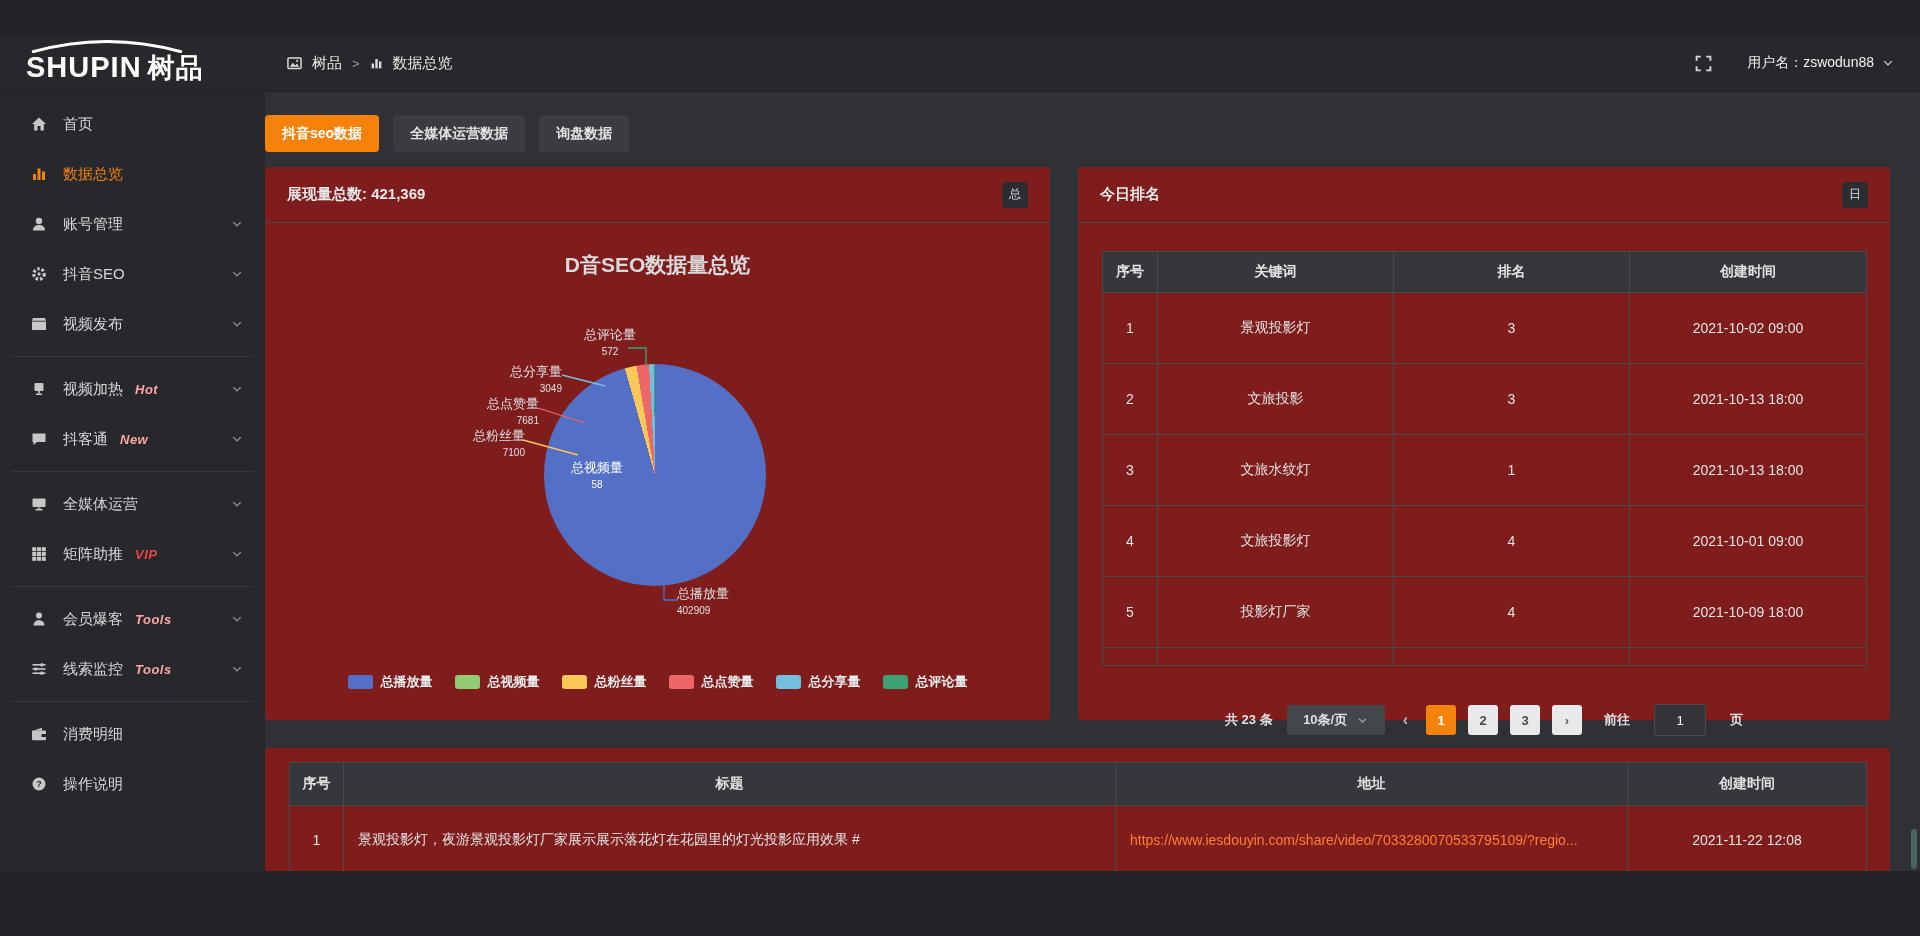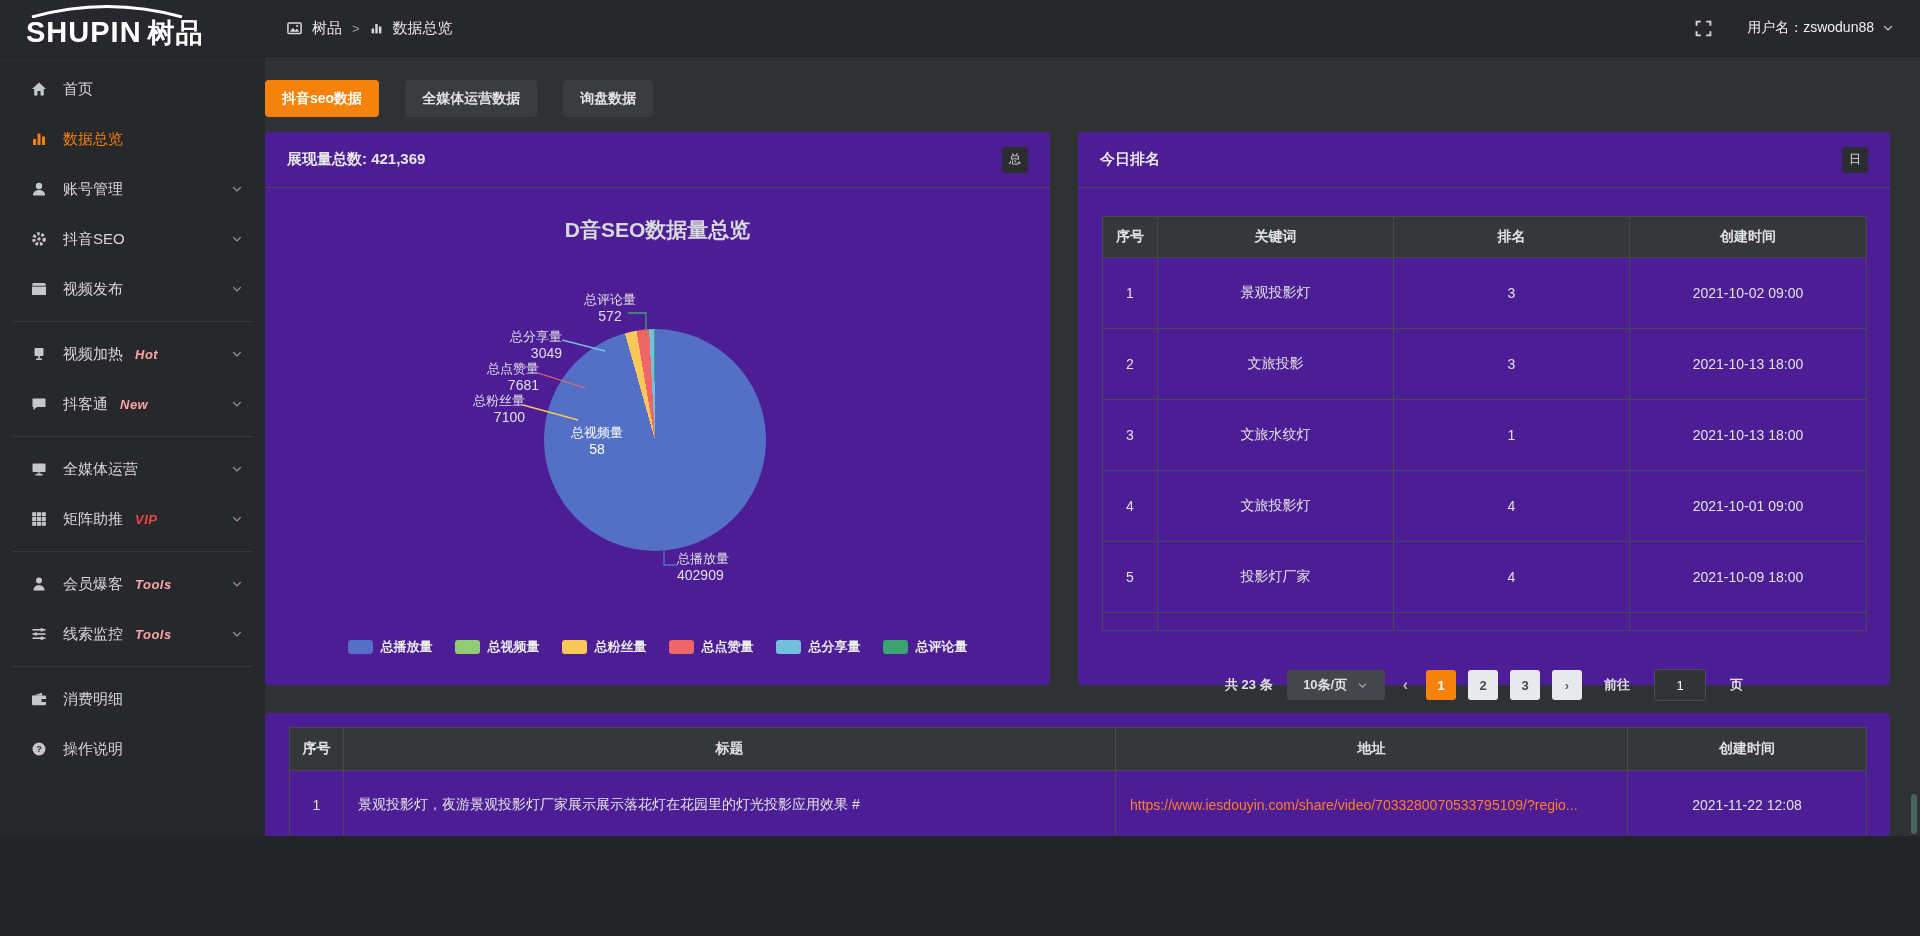--- a/index.html
+++ b/index.html
@@ -1,18 +1,18 @@
 <!DOCTYPE html>
 <html><head>
 <meta charset="utf-8">
 <style>
   html,body{margin:0;padding:0;background:#232428;}
   .stage{position:relative;width:1920px;height:836px;overflow:hidden;
          font-family:"Liberation Sans","DejaVu Sans",sans-serif;
-         background:#2f3134;color:#e3e4e5;-webkit-font-smoothing:antialiased;}
+         background:#2f3134;color:#e3e4e5;margin-top:35px;-webkit-font-smoothing:antialiased;}
 
   
   .topbar{position:absolute;left:0;top:0;right:0;height:56px;background:#27282b;
           border-bottom:1px solid #222326;z-index:5;display:flex;align-items:center;}
   .logo{position:absolute;left:26px;top:3px;width:239px;height:50px;cursor:pointer;}
   .logo-arc{position:absolute;left:2px;top:2px;}
   .logo-text{position:absolute;left:0;top:12px;white-space:nowrap;color:#fff;
              font-weight:800;font-size:29px;letter-spacing:1px;}
   .logo-cn{margin-left:6px;font-size:27px;}
   .crumb{position:absolute;left:287px;top:0;height:56px;display:flex;align-items:center;gap:8px;
@@ -34,43 +34,43 @@
   .side-item.active,.side-item.active .s-icon{color:#f5820a;}
   .s-badge{margin-left:12px;font-style:italic;font-weight:700;font-size:13px;letter-spacing:.5px;}
   .s-badge.red{color:#fca5a5;}
   .s-badge.gold{color:#ef4444;}
   .s-spacer{flex:1;}
   .s-chev{display:inline-flex;color:#97989b;margin-right:2px;}
   .side-div{height:1px;background:#37383c;margin:7px 12px;}
 
   
   .content{position:absolute;left:265px;top:56px;right:0;bottom:0;background:#2f3134;overflow:hidden;}
-  .tabs{position:absolute;left:0;top:24px;display:flex;gap:26px;}
+  .tabs{position:absolute;left:0;top:24px;display:flex;gap:14px;}
   .tab{height:37px;padding:0 17px;border-radius:4px;background:#3a3c3f;color:#e2e3e4;
        font-size:14px;font-weight:700;display:flex;align-items:center;cursor:pointer;}
   .tab.active{background:#f5820a;color:#fff;}
 
-  .panel{position:absolute;background:#4c1d95;border-radius:4px;}
+  .panel{position:absolute;background:#7f1d1d;border-radius:4px;}
   .panel-head{height:55px;display:flex;align-items:center;justify-content:space-between;
               padding:0 22px;border-bottom:1px solid #47484c;}
   .panel-title{font-size:15px;font-weight:600;color:#e8e9ea;}
   .corner-badge{width:26px;height:26px;border-radius:4px;background:#2b2d30;color:#dedfe0;
                 font-size:12px;display:flex;align-items:center;justify-content:center;cursor:pointer;}
 
   .panel-left{left:0;top:76px;width:785px;height:553px;}
   .panel-right{left:813px;top:76px;width:812px;height:553px;}
   .panel-bottom{left:0;top:657px;width:1625px;height:520px;}
 
   
   .chart-area{position:relative;width:785px;height:498px;}
   .chart-title{position:absolute;left:0;top:28px;width:100%;text-align:center;
                font-size:21px;font-weight:700;color:#d9dadc;}
   .pie{position:absolute;left:279px;top:141px;width:222px;height:222px;border-radius:50%;}
   .pie-lbl{position:absolute;font-size:13px;line-height:17px;color:#dfe0e2;}
-  .pie-lbl .v{font-size:14px;}
+  .pie-lbl .v{font-size:10px;}
   .lbl-comment{left:295px;top:103px;width:100px;text-align:center;}
   .lbl-share{left:185px;top:140px;width:112px;text-align:right;}
   .lbl-like{left:162px;top:172px;width:112px;text-align:right;}
   .lbl-fans{left:148px;top:204px;width:112px;text-align:right;}
   .lbl-video{left:282px;top:236px;width:100px;text-align:center;color:#fff;z-index:2;}
   .lbl-play{left:412px;top:362px;width:120px;text-align:left;}
   .leader{position:absolute;left:0;top:0;pointer-events:none;}
   .legend{position:absolute;left:0;top:450px;width:100%;display:flex;justify-content:center;
           align-items:center;gap:22px;}
   .lg-item{display:flex;align-items:center;gap:8px;font-size:13px;font-weight:700;color:#e8e9ea;cursor:pointer;}

